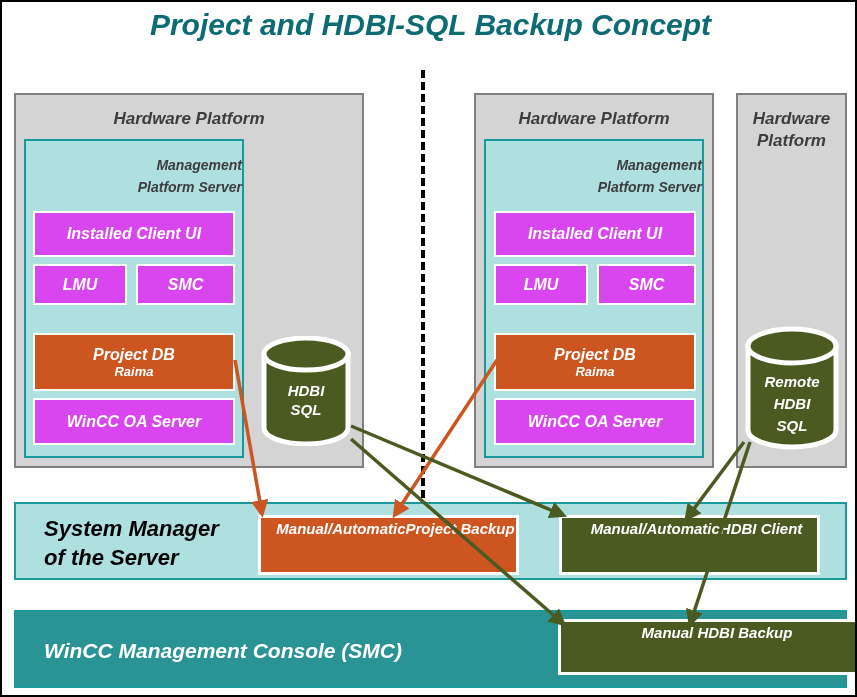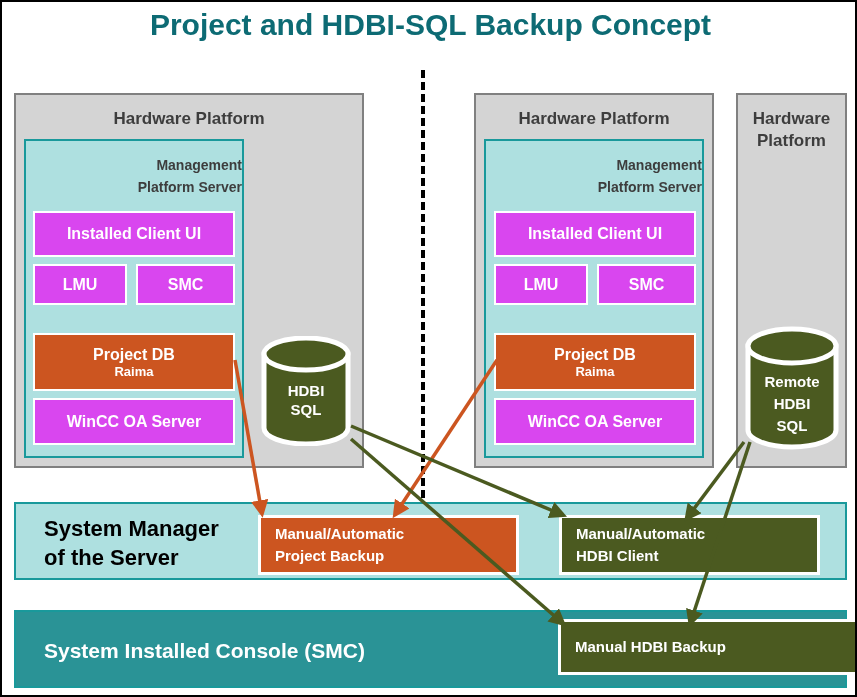--- a/index.html
+++ b/index.html
@@ -1,18 +1,18 @@
 <!DOCTYPE html>
 <html><head>
 <meta charset="utf-8">
 <style>
   html,body{margin:0;padding:0;background:#ffffff;}
   body{width:857px;height:697px;font-family:"Liberation Sans",sans-serif;}
   #page{position:relative;width:857px;height:697px;box-sizing:border-box;
-        border:2px solid #000;background:#fff;overflow:hidden;}
+        border:2px solid #000;background:#fff;overflow:hidden;font-style:italic;}
 
   
   #title{position:absolute;left:0;top:6px;width:857px;text-align:center;
          font-size:30px;font-weight:bold;color:#0d6b74;letter-spacing:0px;}
 
   
   #divider{position:absolute;left:419px;top:68px;width:0;height:428px;
            border-left:4px dashed #000;}
 
   
@@ -49,21 +49,21 @@
            border:2px solid #19999b;}
   #sm-label{position:absolute;left:28px;top:10px;width:215px;font-size:22px;
             font-weight:bold;color:#000;line-height:29px;}
   #smc-band{left:12px;top:608px;width:833px;height:78px;background:#2a9396;
             border:2px solid #19999b;}
   #smc-label{position:absolute;left:28px;top:24px;font-size:21px;font-weight:bold;
              color:#fff;line-height:29px;}
 
   .backupbox{position:absolute;border:3px solid #ffffff;box-sizing:border-box;
              color:#fff;font-weight:bold;font-size:15px;line-height:22px;
-             padding-left:14px;display:flex;flex-direction:column;
+             padding-left:14px;display:flex;flex-direction:row;
              justify-content:center;}
   .bb-orange{background:#cc5520;}
   .bb-green{background:#4b5a20;}
 
   
   #arrows{position:absolute;left:0;top:0;width:857px;height:697px;
           pointer-events:none;}
 </style>
 </head>
 <body>
@@ -147,21 +147,21 @@
     <div>Manual/Automatic</div>
     <div>Project Backup</div>
   </div>
 
   <div class="backupbox bb-green" style="left:557px;top:513px;width:261px;height:60px;">
     <div>Manual/Automatic</div>
     <div> HDBI Client</div>
   </div>
 
   <div class="band" id="smc-band">
-    <div id="smc-label">System Installed Console (SMC)</div>
+    <div id="smc-label">WinCC Management Console (SMC)</div>
   </div>
 
   <div class="backupbox bb-green" style="left:556px;top:617px;width:304px;height:56px;">
     <div>Manual HDBI Backup</div>
   </div>
 
   <svg id="arrows">
     <defs>
       <marker id="ah-orange" markerWidth="5" markerHeight="5" refX="2.2" refY="2.5" orient="auto" markerUnits="strokeWidth">
         <path d="M0,0 L5,2.5 L0,5 z" fill="#cc5520"></path>

